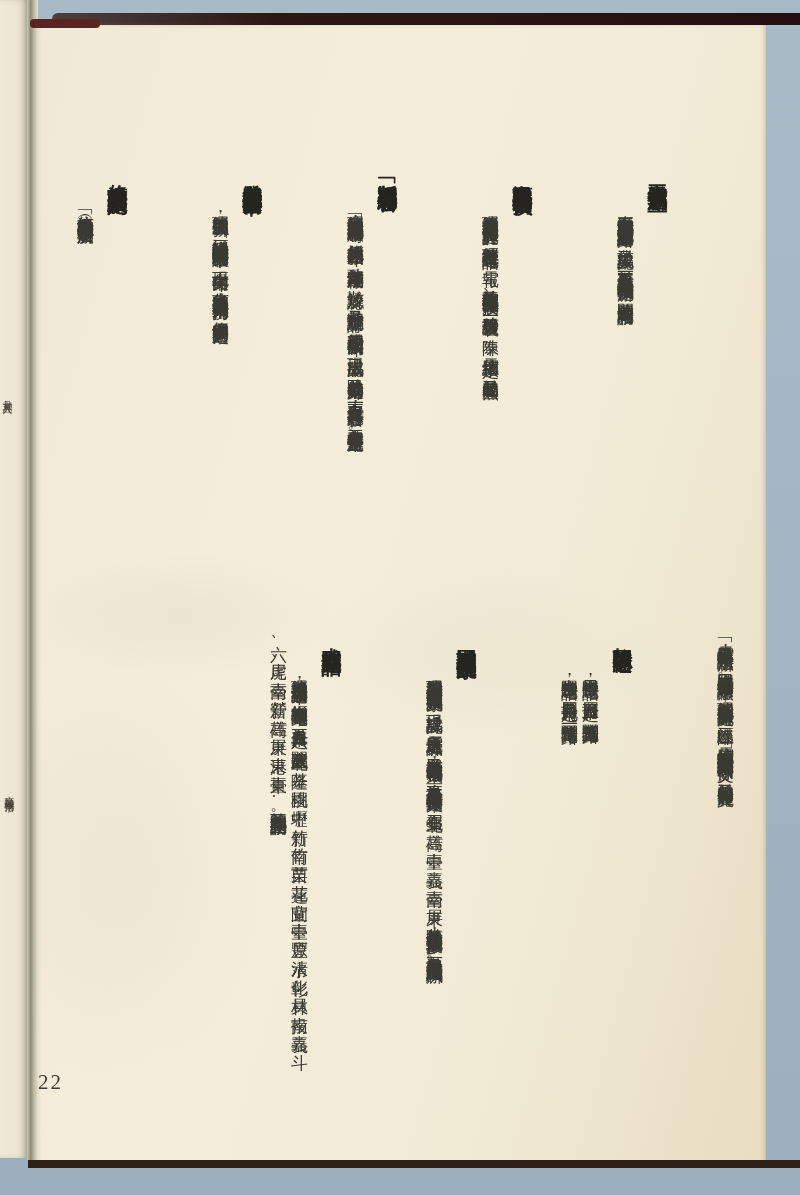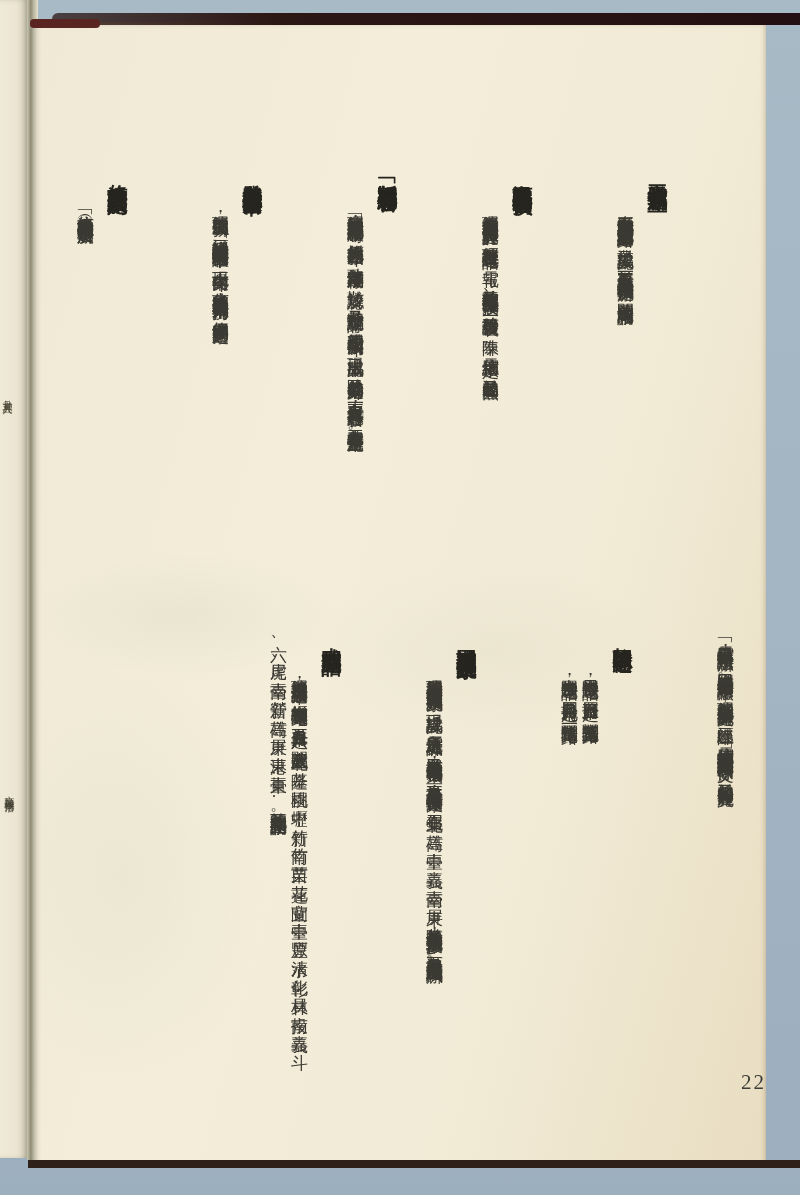--- a/index.html
+++ b/index.html
@@ -114,21 +114,21 @@
     line-height: 21px;
     letter-spacing: .6px;
     text-indent: 2em;
     text-align: start;
   }
   p.cont { text-indent: 0; }
 
   
   .page-number {
     position: absolute; left: 0; right: 0; top: 1048px;
-    text-align: right;
+    text-align: left;
     font-size: 21px; letter-spacing: 2px;
     color: #3c3c36;
     z-index: 5;
   }
 </style>
 </head>
 <body>
 
 <div class="scene">
 

